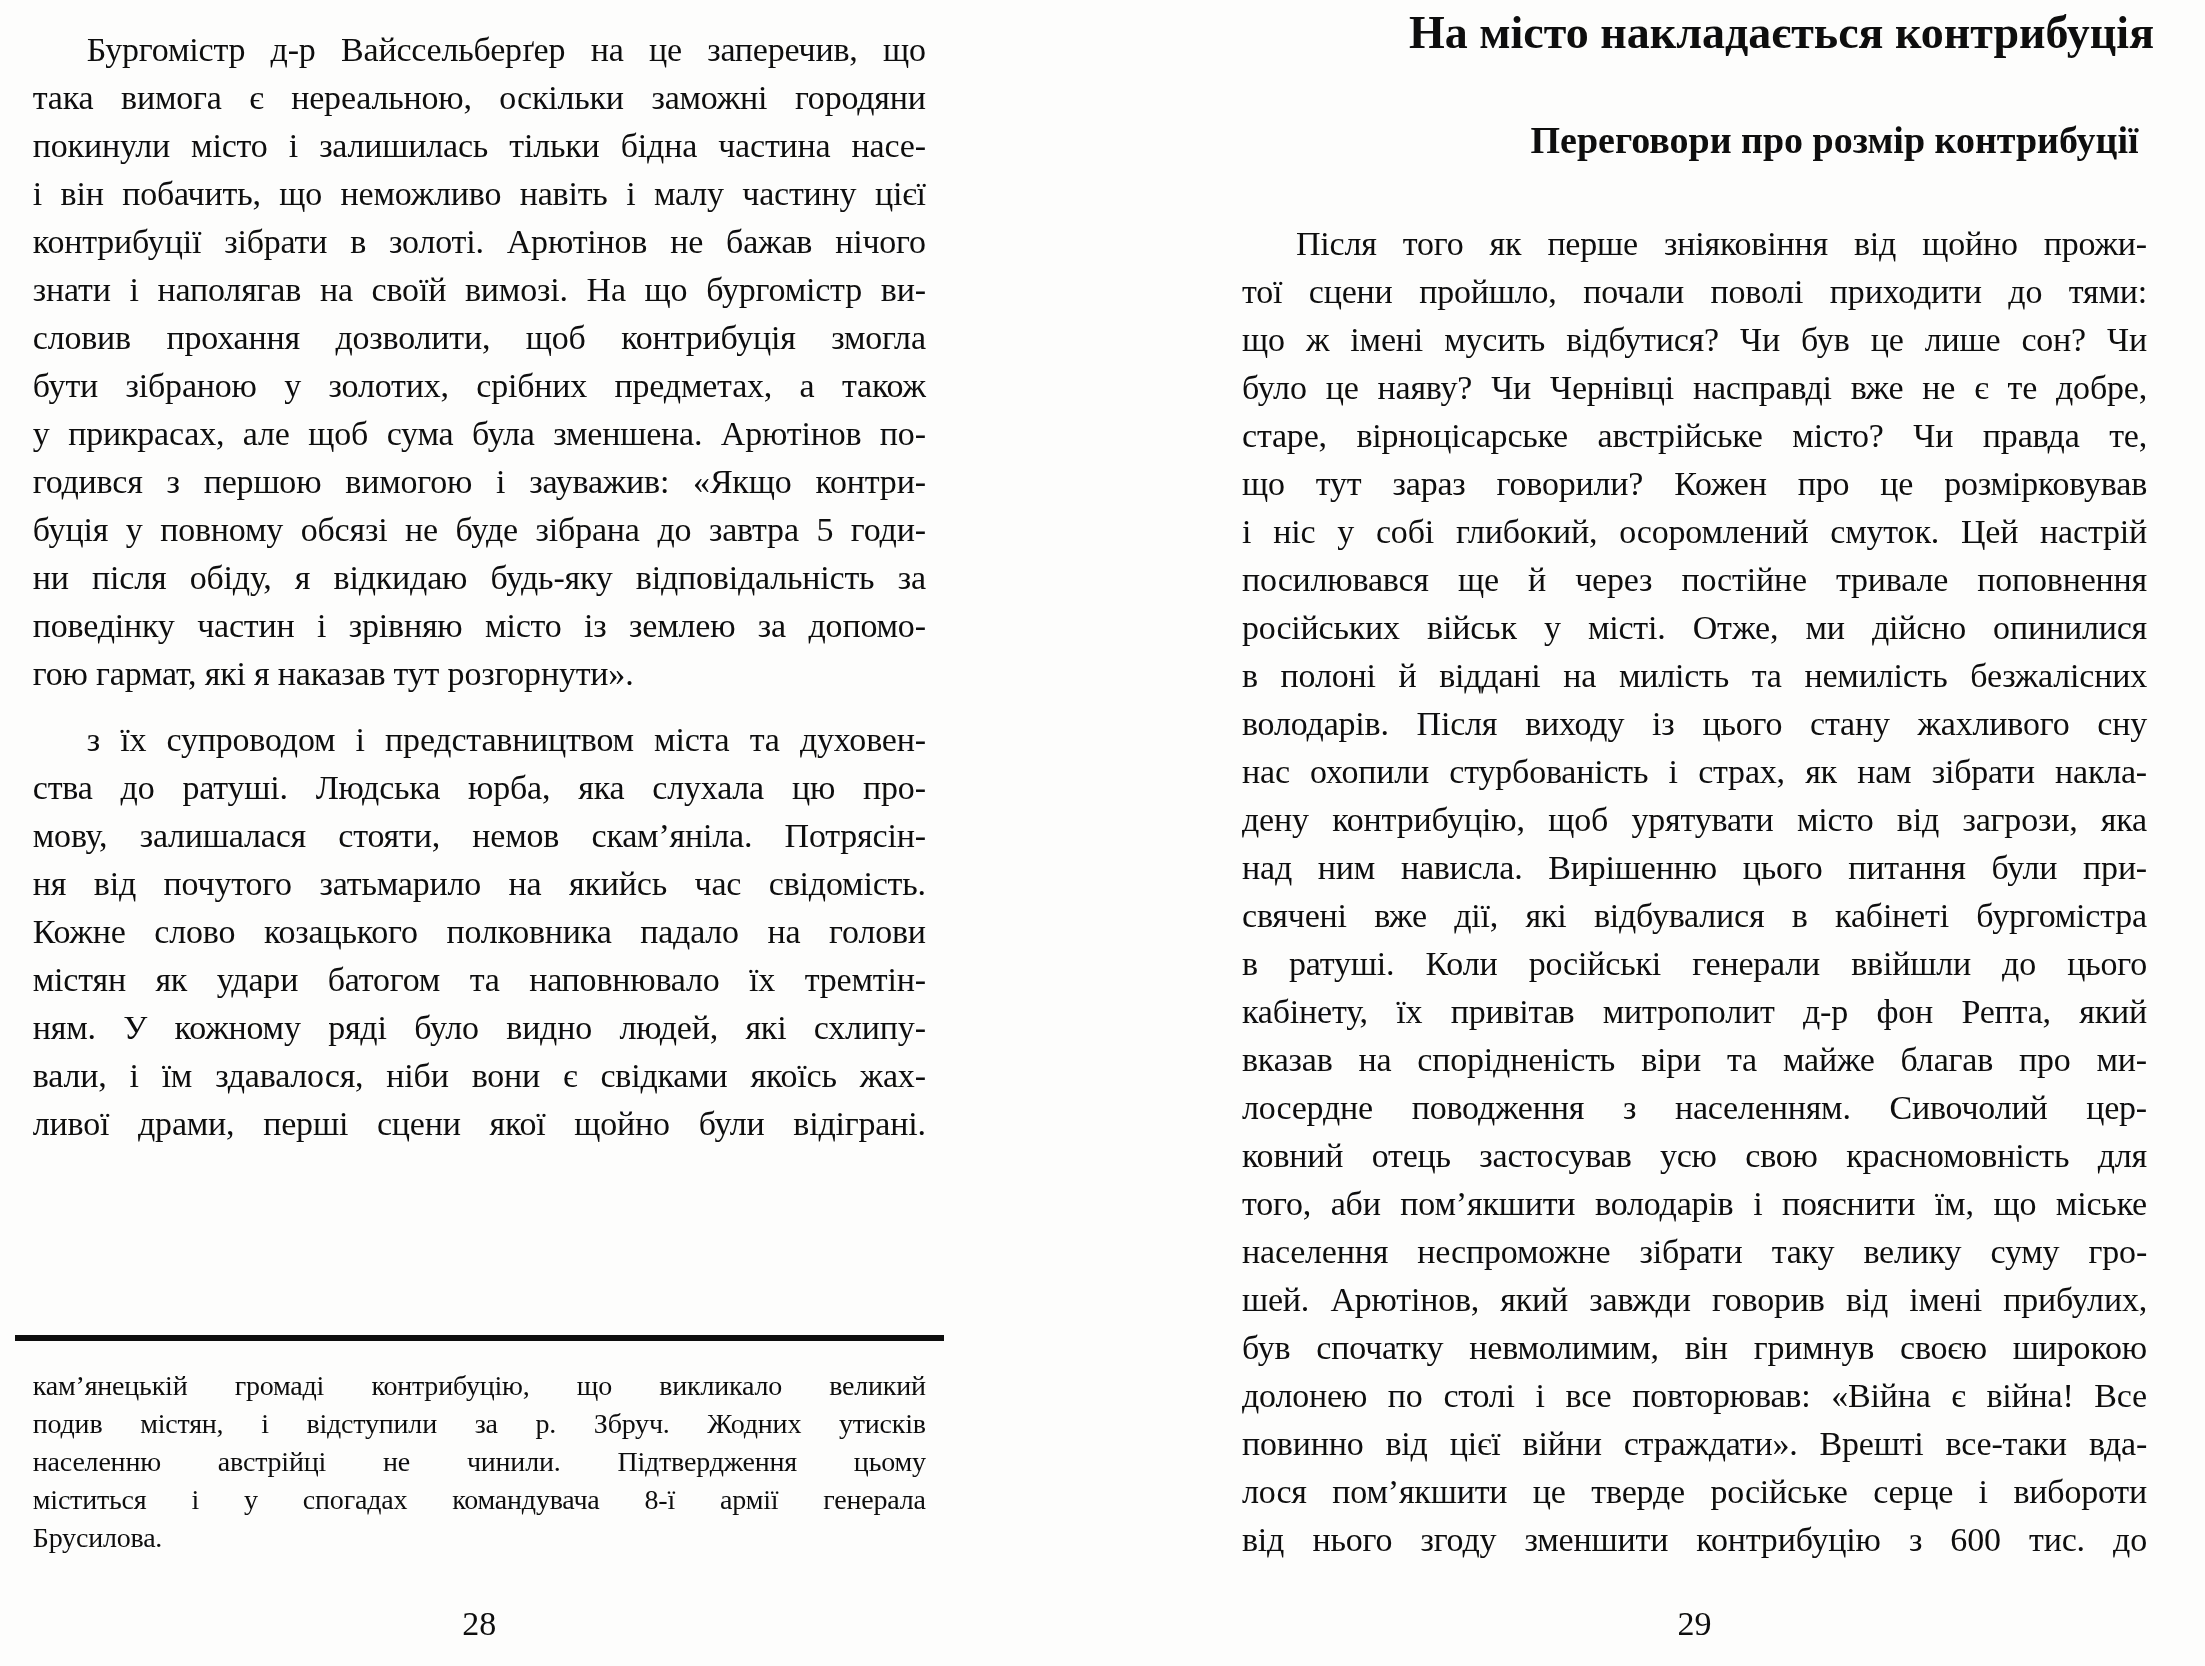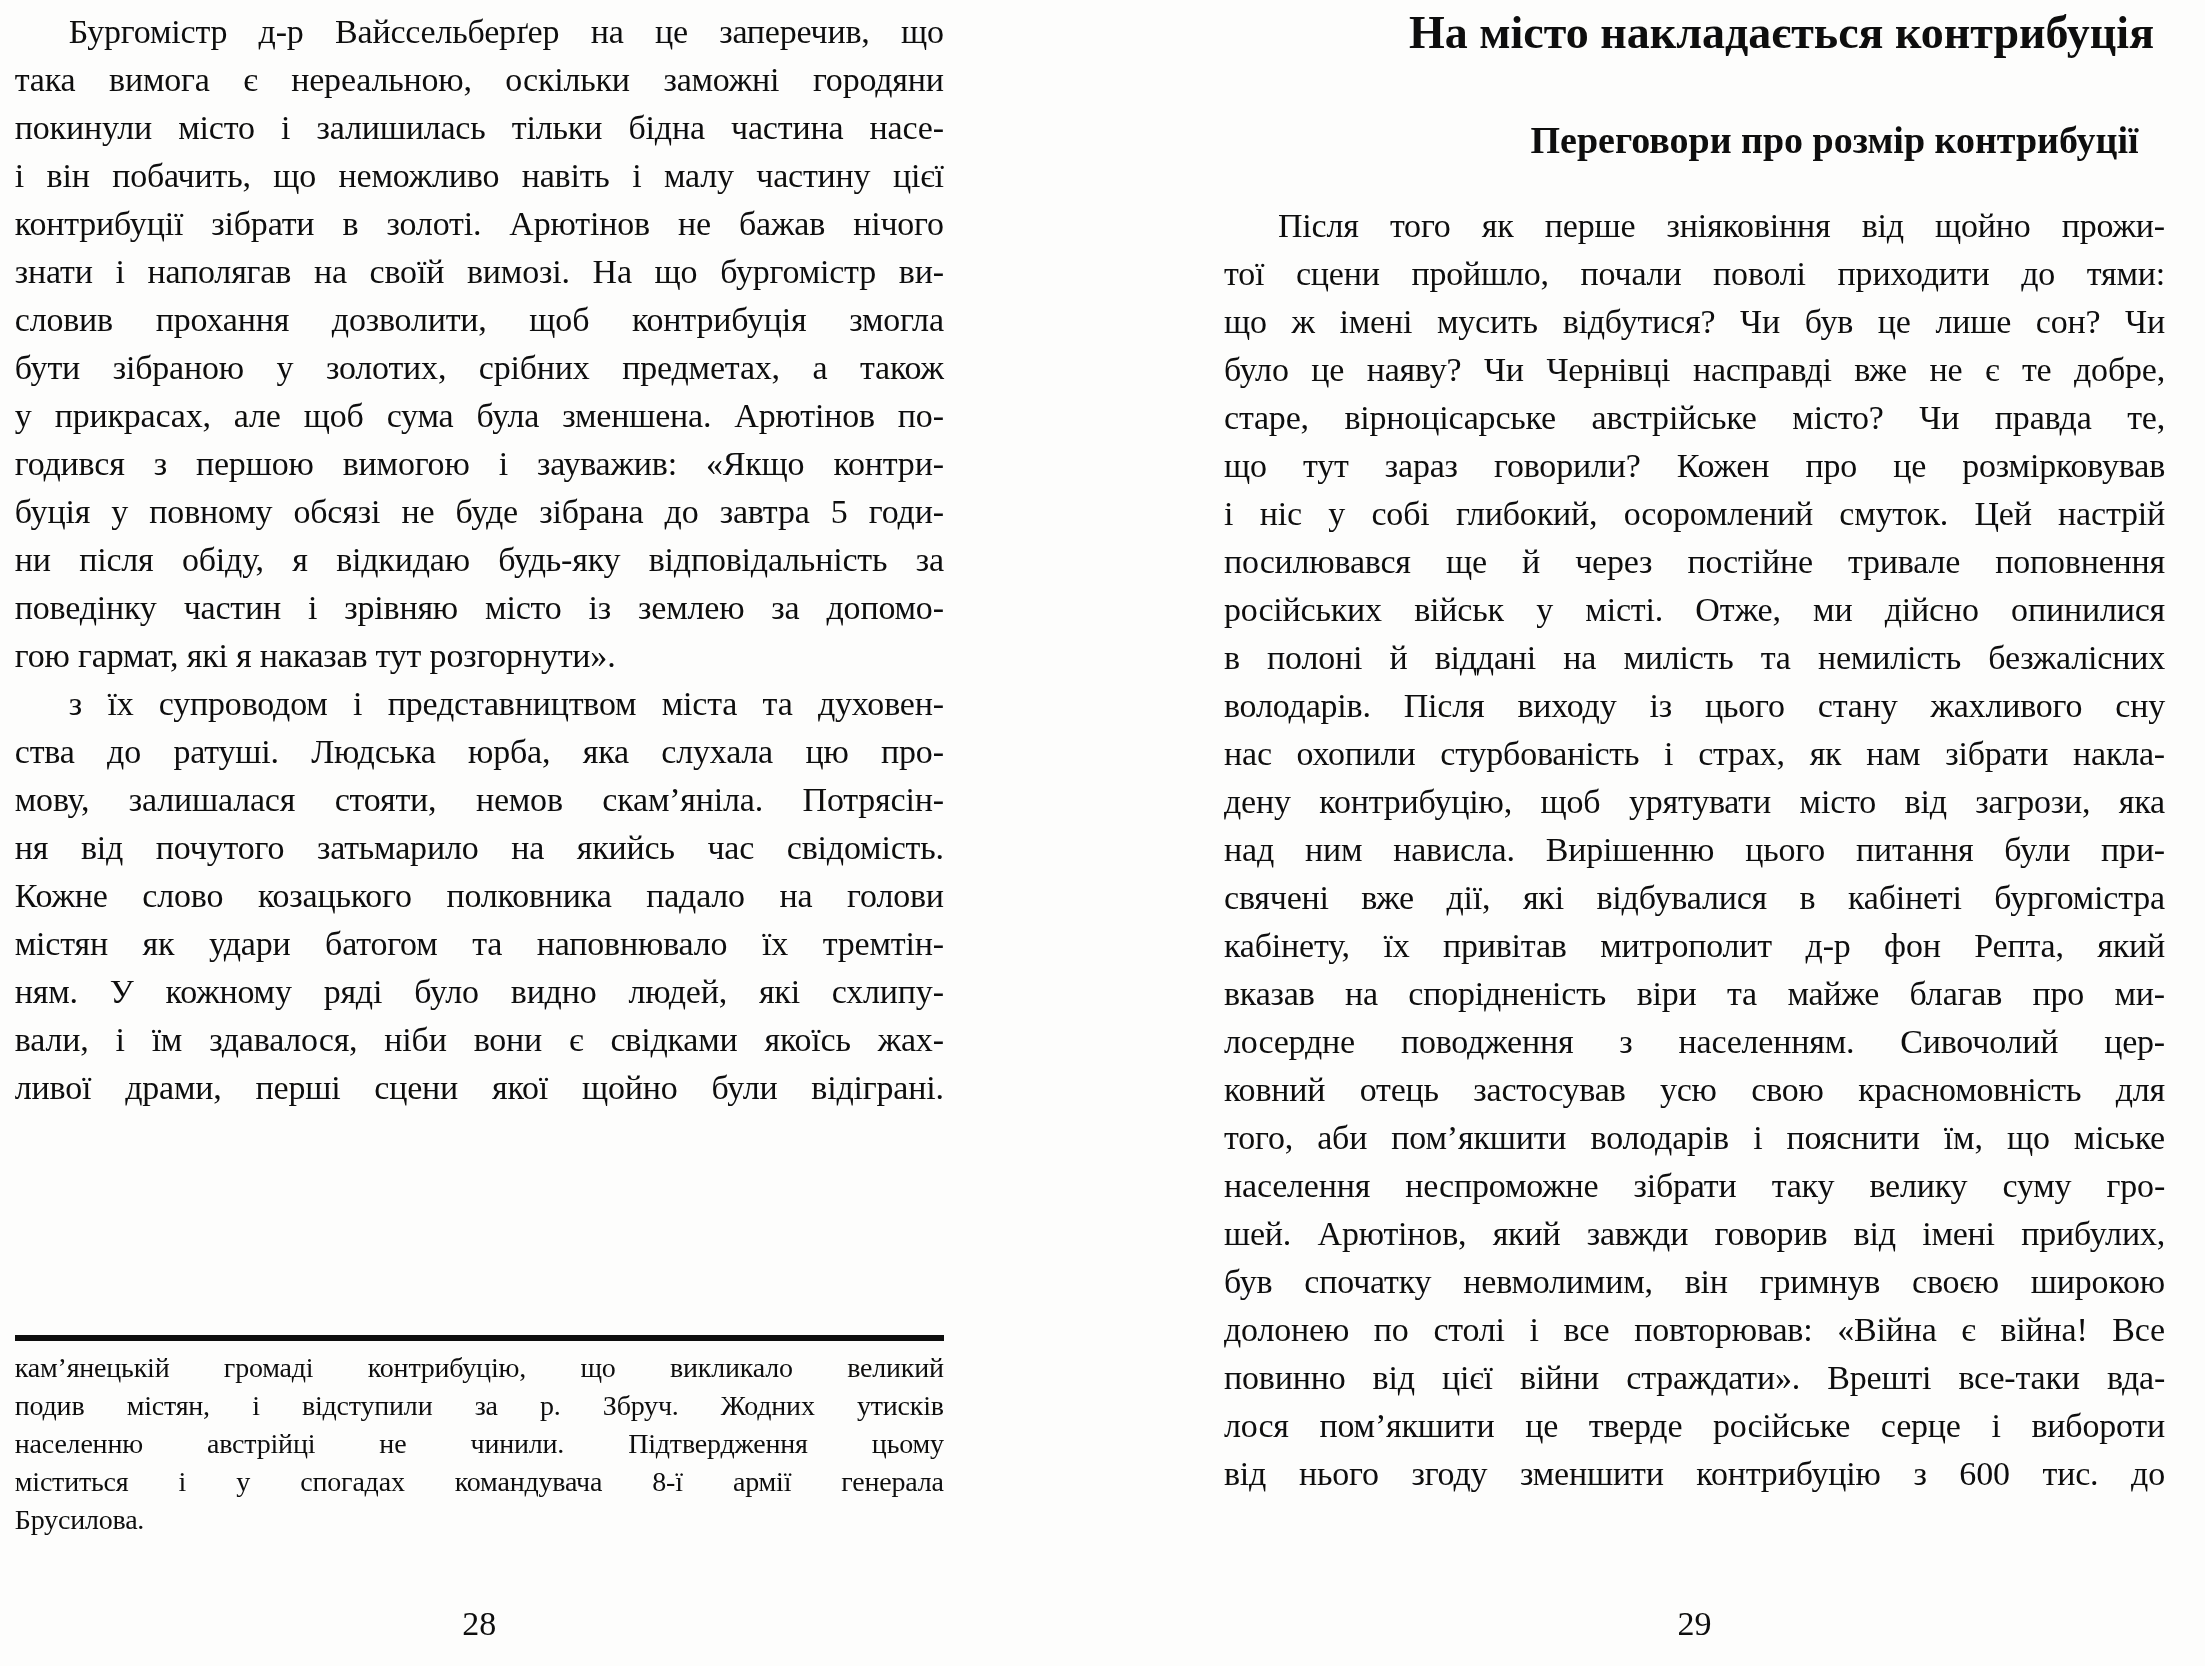--- a/index.html
+++ b/index.html
@@ -13,21 +13,21 @@
     overflow: hidden;
   }
   .page { position: absolute; top: 0; bottom: 0; }
   .page-left  { left: 14.8px;  width: 929px; }
   .page-right { left: 1224px; width: 941px; }
 
   .body-text { position: absolute; left: 0; right: 0; font-size: 34px; letter-spacing: -0.2px; }
   .page-left  .body-text { top: 8.2px;  line-height: 48px; }
   .page-right .body-text { top: 202px; line-height: 48px; }
 
-  .para { margin: 0; }
+  .para { margin: 18px; }
   .line { text-align: justify; text-align-last: justify; white-space: normal; }
   .line.no-stretch { text-align-last: left; }
   .para.indent .line:first-child { text-indent: 54px; }
 
   .footnote-rule {
     position: absolute; left: 0; right: 0; top: 1335px;
     height: 5.7px; background: #0e0e0e;
   }
   .footnote {
     position: absolute; left: 0; right: 0; top: 1349px;
@@ -114,20 +114,21 @@
         <div class="line">що тут зараз говорили? Кожен про це розмірковував</div>
         <div class="line">і ніс у собі глибокий, осоромлений смуток. Цей настрій</div>
         <div class="line">посилювався ще й через постійне тривале поповнення</div>
         <div class="line">російських військ у місті. Отже, ми дійсно опинилися</div>
         <div class="line">в полоні й віддані на милість та немилість безжалісних</div>
         <div class="line">володарів. Після виходу із цього стану жахливого сну</div>
         <div class="line">нас охопили стурбованість і страх, як нам зібрати накла-</div>
         <div class="line">дену контрибуцію, щоб урятувати місто від загрози, яка</div>
         <div class="line">над ним нависла. Вирішенню цього питання були при-</div>
         <div class="line">свячені вже дії, які відбувалися в кабінеті бургомістра</div>
+        <div class="line">в ратуші. Коли російські генерали ввійшли до цього</div>
         <div class="line">кабінету, їх привітав митрополит д-р фон Репта, який</div>
         <div class="line">вказав на спорідненість віри та майже благав про ми-</div>
         <div class="line">лосердне поводження з населенням. Сивочолий цер-</div>
         <div class="line">ковний отець застосував усю свою красномовність для</div>
         <div class="line">того, аби пом’якшити володарів і пояснити їм, що міське</div>
         <div class="line">населення неспроможне зібрати таку велику суму гро-</div>
         <div class="line">шей. Арютінов, який завжди говорив від імені прибулих,</div>
         <div class="line">був спочатку невмолимим, він гримнув своєю широкою</div>
         <div class="line">долонею по столі і все повторював: «Війна є війна! Все</div>
         <div class="line">повинно від цієї війни страждати». Врешті все-таки вда-</div>

